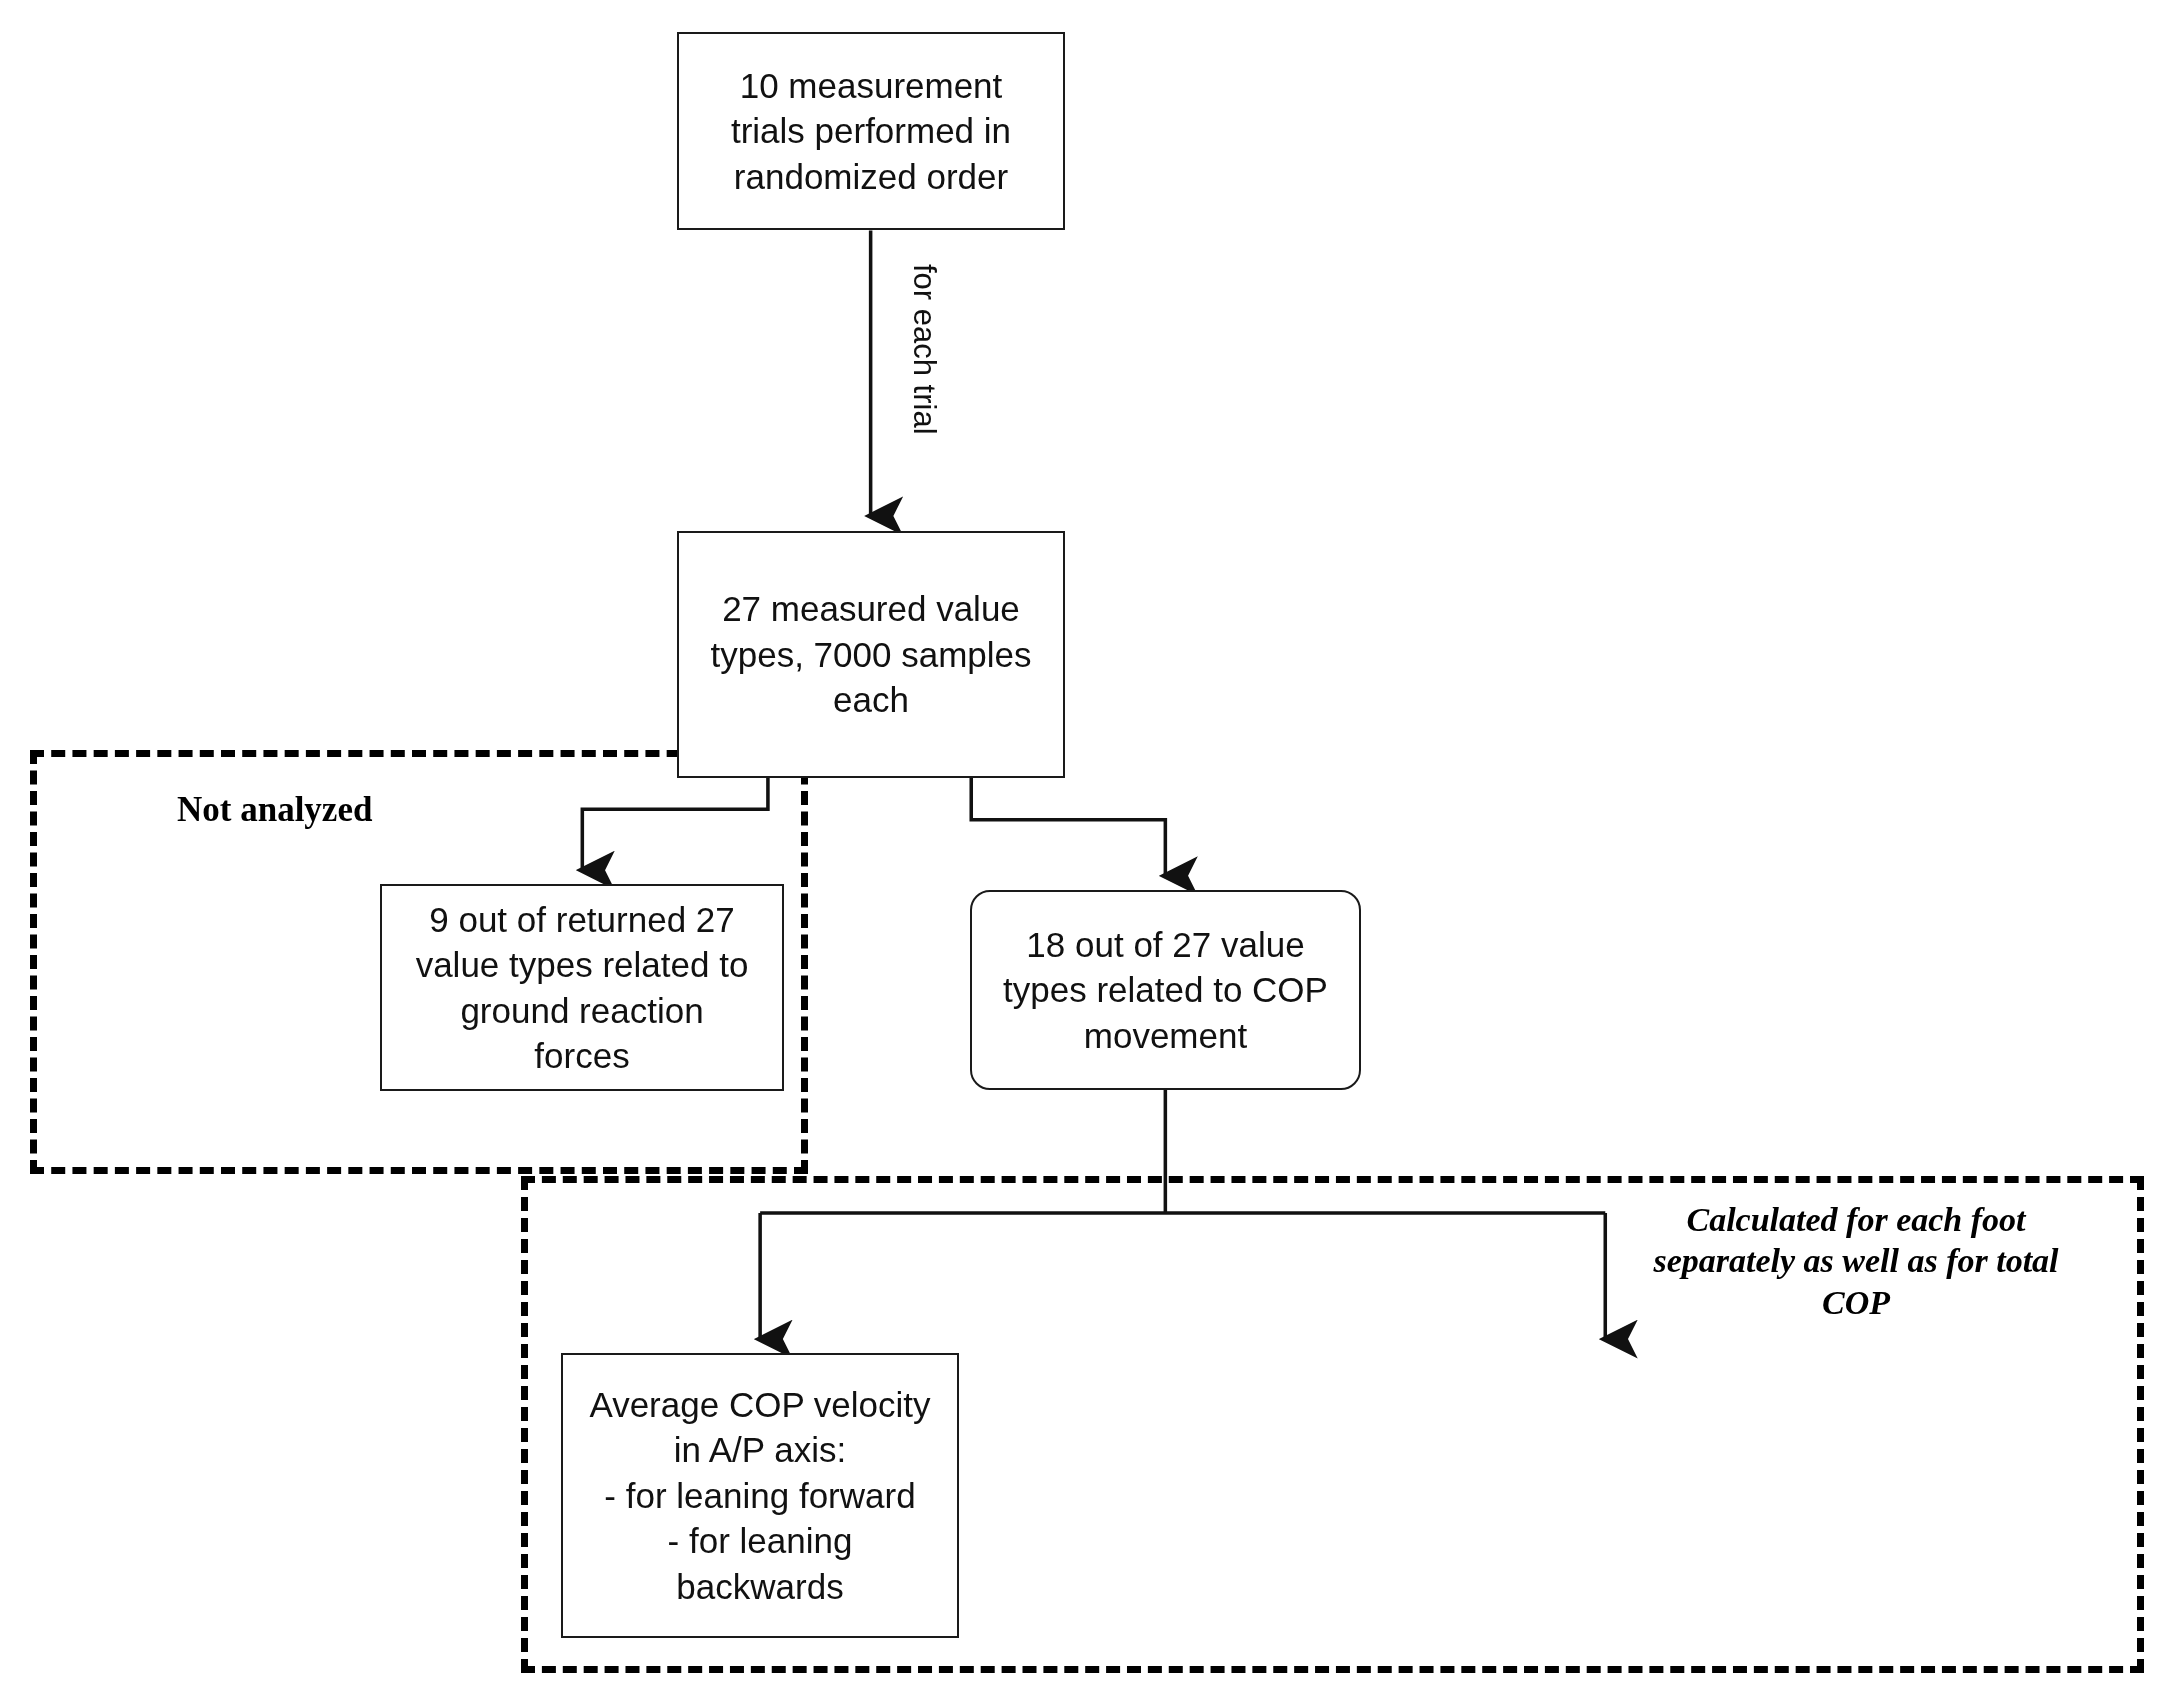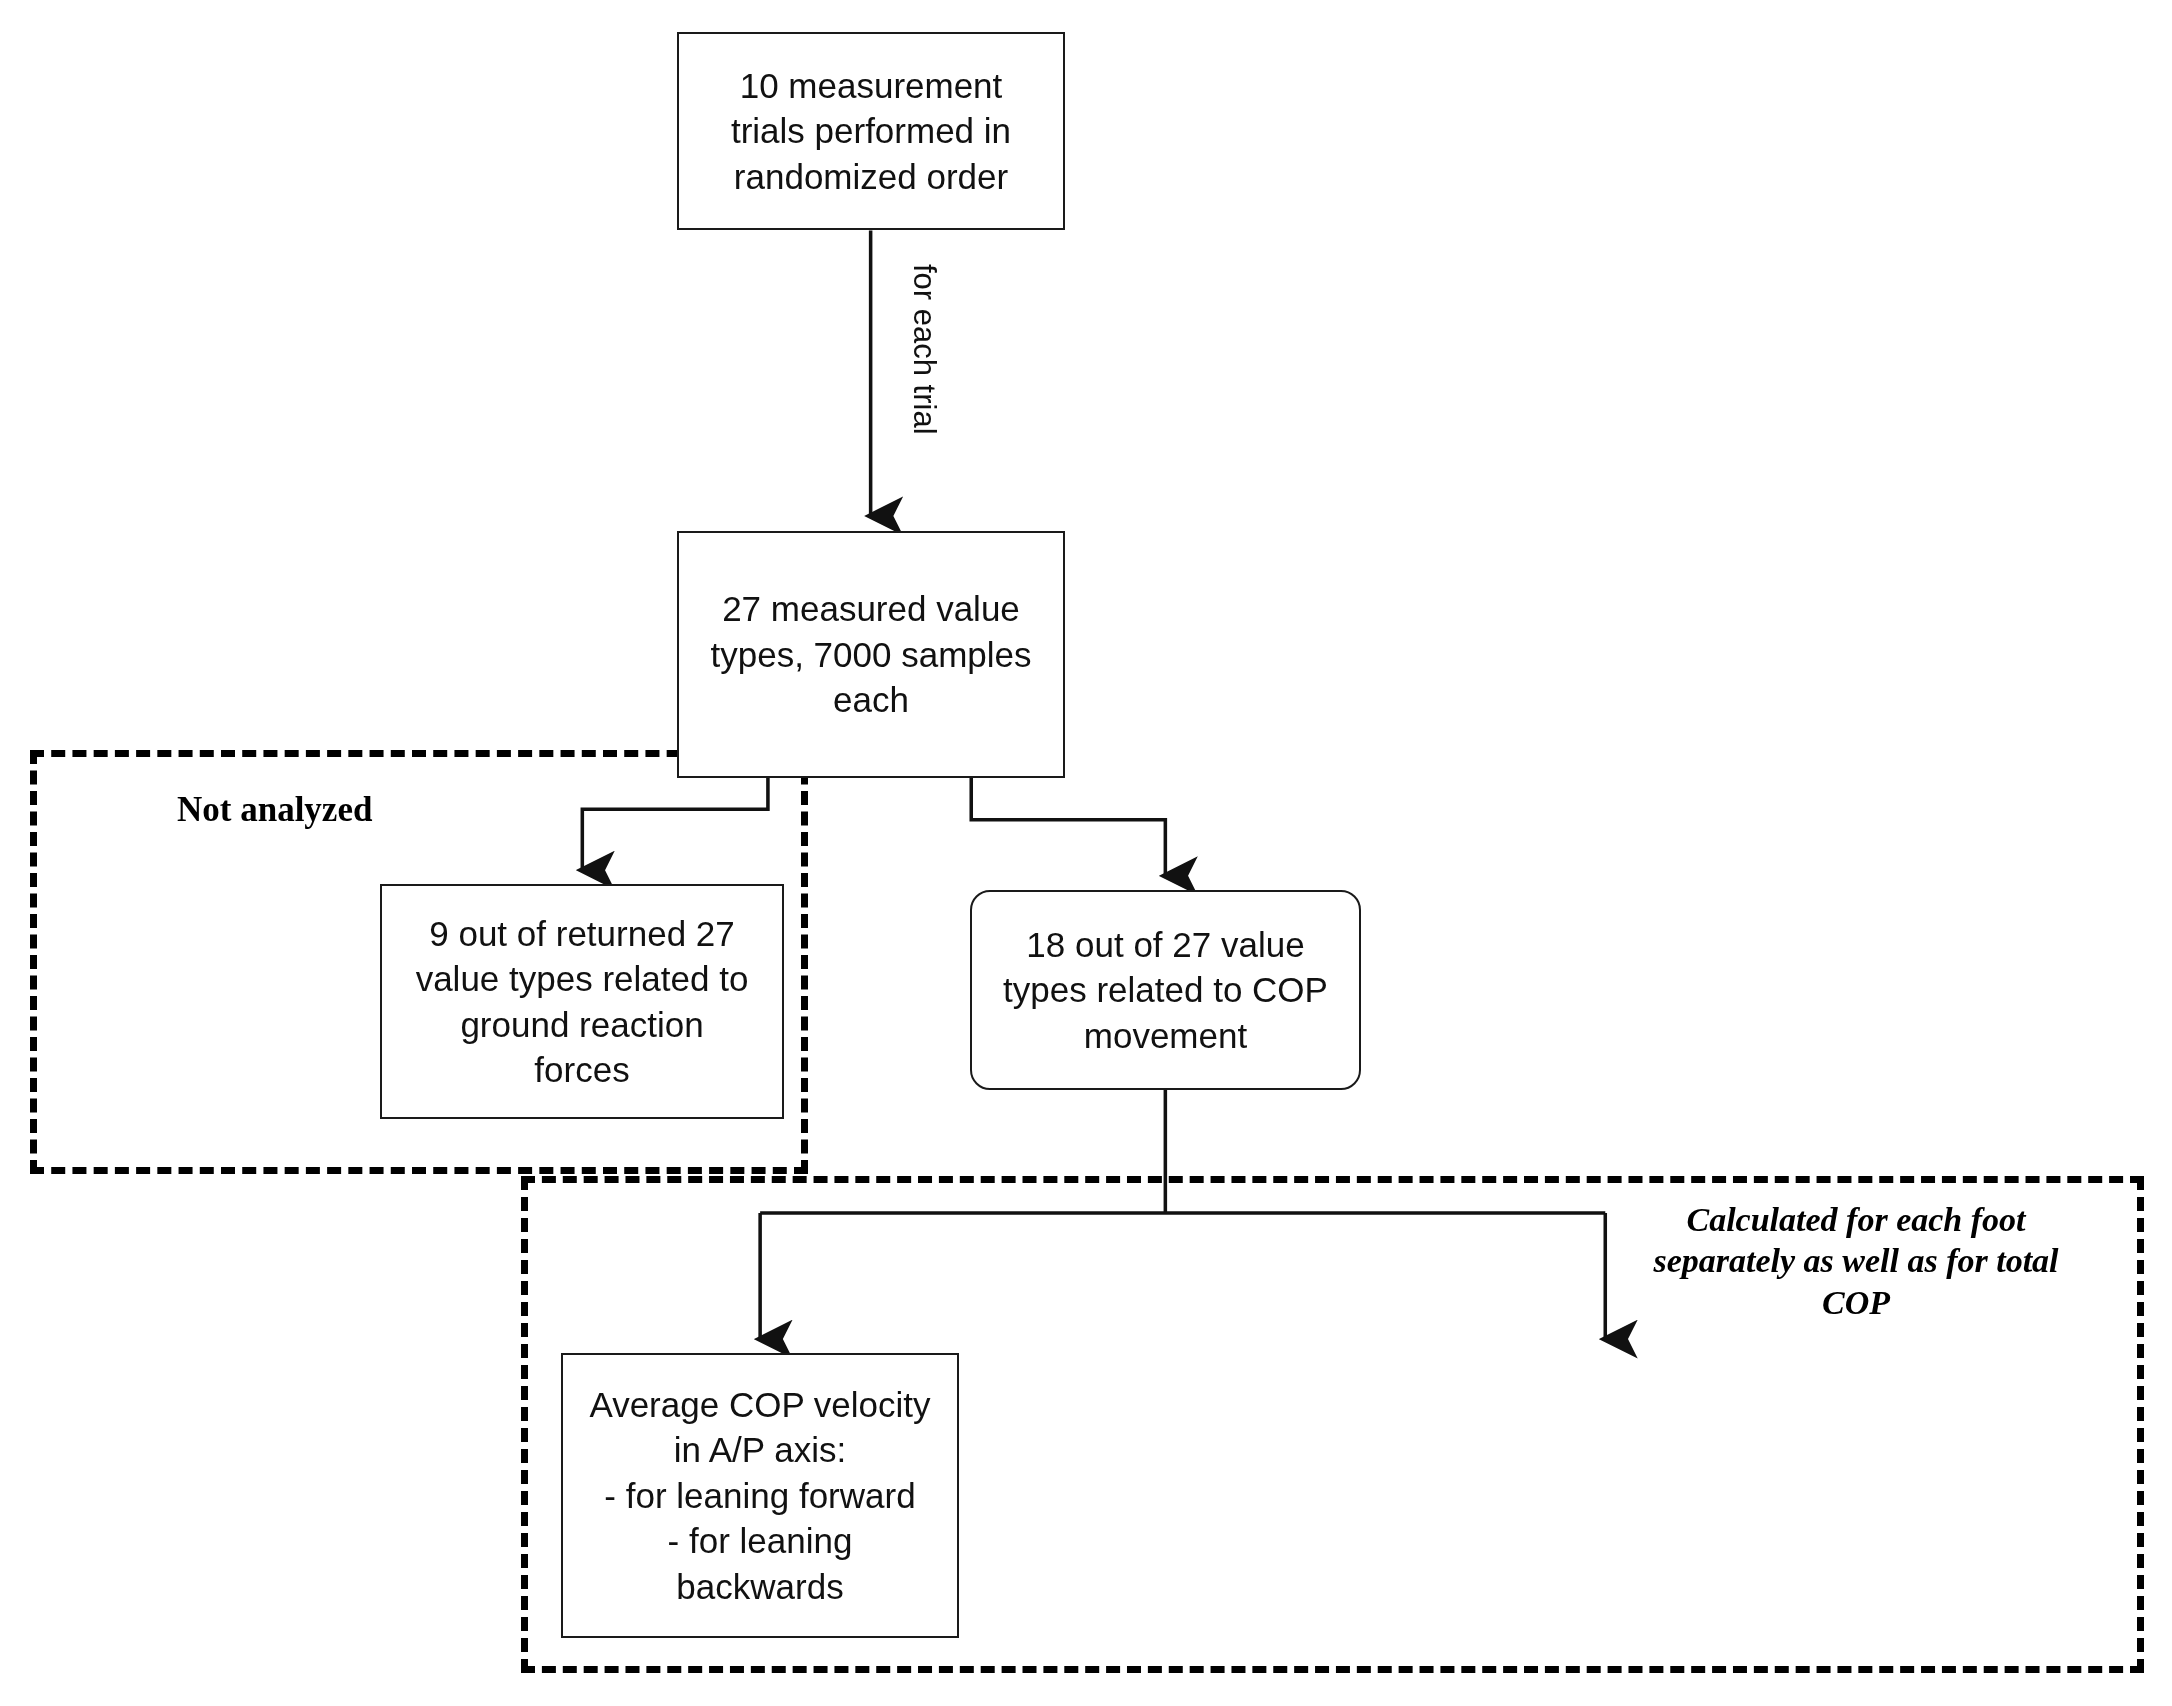--- a/index.html
+++ b/index.html
@@ -33,21 +33,21 @@
     justify-content: center;
     text-align: center;
     color: #111111;
     font-family: "Liberation Sans", sans-serif;
     line-height: 1.30;
     white-space: pre-line;
     padding: 18px 7px;
   }
   #node-trials   { left: 677px;  top: 32px;   width: 388px;  height: 198px; font-size: 35px; }
   #node-values   { left: 677px;  top: 531px;  width: 388px;  height: 247px; font-size: 35px; }
-  #node-grf      { left: 380px;  top: 884px; width: 404px;  height: 235px; font-size: 35px; }
+  #node-grf      { left: 380px;  top: 884px; width: 404px;  height: 207px; font-size: 35px; }
   #node-cop      { left: 970px; top: 890px; width: 391px;  height: 200px; font-size: 35px; border-radius: 20px; }
   #node-velocity { left: 561px;  top: 1353px; width: 398px;  height: 285px; font-size: 35px; }
   #node-range    { left: 1070px; top: 1353px; width: 1029px; height: 285px; font-size: 35px; }
 
   .dashed-zone {
     position: absolute;
     box-sizing: border-box;
     border: 7px dashed #000000;
     background: transparent;
   }

